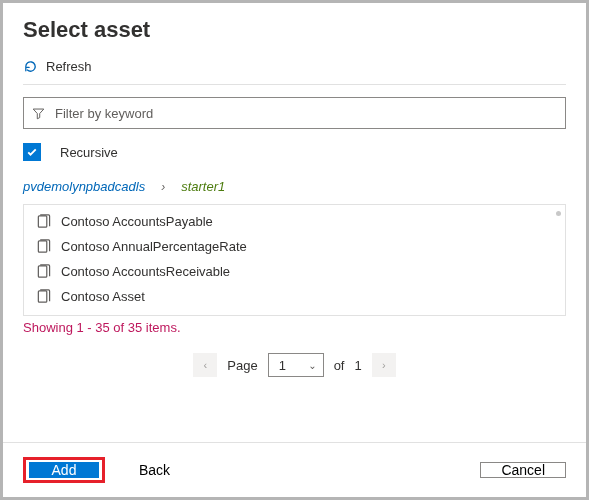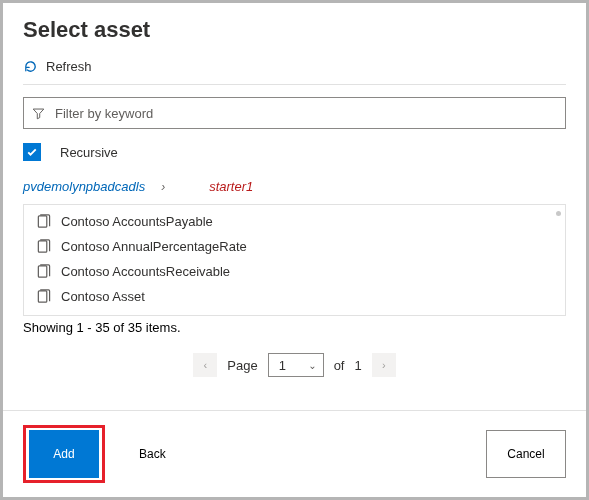--- a/index.html
+++ b/index.html
@@ -82,21 +82,21 @@
   .breadcrumb {
     display: flex;
     align-items: flex-end;
     gap: 16px;
     margin-bottom: 10px;
     font-size: 13px;
     font-style: italic;
   }
   .breadcrumb-link { color: #0067b8; cursor: pointer; }
   .breadcrumb-sep { color: #605e5c; font-size:12px;}
-  .breadcrumb-current { color: #b91c1c; margin-left: 28px; }
+  .breadcrumb-current { color: #4d7c0f; }
   .list-box {
     border: 1px solid #e1e1e1;
     height: 112px;
     overflow: hidden;
     position: relative;
   }
   .list-inner { padding: 4px 0; }
   .asset-row {
     display: flex;
     align-items: center;
@@ -109,21 +109,21 @@
   .asset-row.clipped { color:#323130; }
   .asset-icon { width: 15px; height: 15px; flex-shrink:0; }
   .asset-icon svg { width: 15px; height: 15px; display: block; stroke: #605e5c; fill: none; stroke-width:1.3; }
   .scroll-hint {
     position: absolute;
     top: 6px; right: 4px;
     width: 5px; height: 5px;
     border-radius: 50%;
     background: #c8c8c8;
   }
-  .showing { margin-top: 4px; font-size: 13px; color: #000000; }
+  .showing { margin-top: 4px; font-size: 13px; color: #be185d; }
   .pager {
     display: flex;
     align-items: center;
     justify-content: center;
     gap: 10px;
     margin-top: 18px;
     font-size: 13px;
     color: #323130;
   }
   .pager-btn {
@@ -144,23 +144,23 @@
   }
   .chev { font-size: 10px; color: #605e5c; }
   .footer {
     border-top: 1px solid #e1e1e1;
     padding: 14px 20px;
     display: flex;
     align-items: center;
     gap: 14px;
   }
   .btn {
-    height: 48px;
+    height: 16px;
     padding: 0 20px;
-    font-size: 12px;
+    font-size: 14px;
     font-family: inherit;
     border: 1px solid #8a8886;
     background: #fff;
     cursor: pointer;
     display: inline-flex; align-items: center; justify-content: center;
   }
   .btn-primary {
     background: #0078d4;
     border-color: #0078d4;
     color: #fff;

